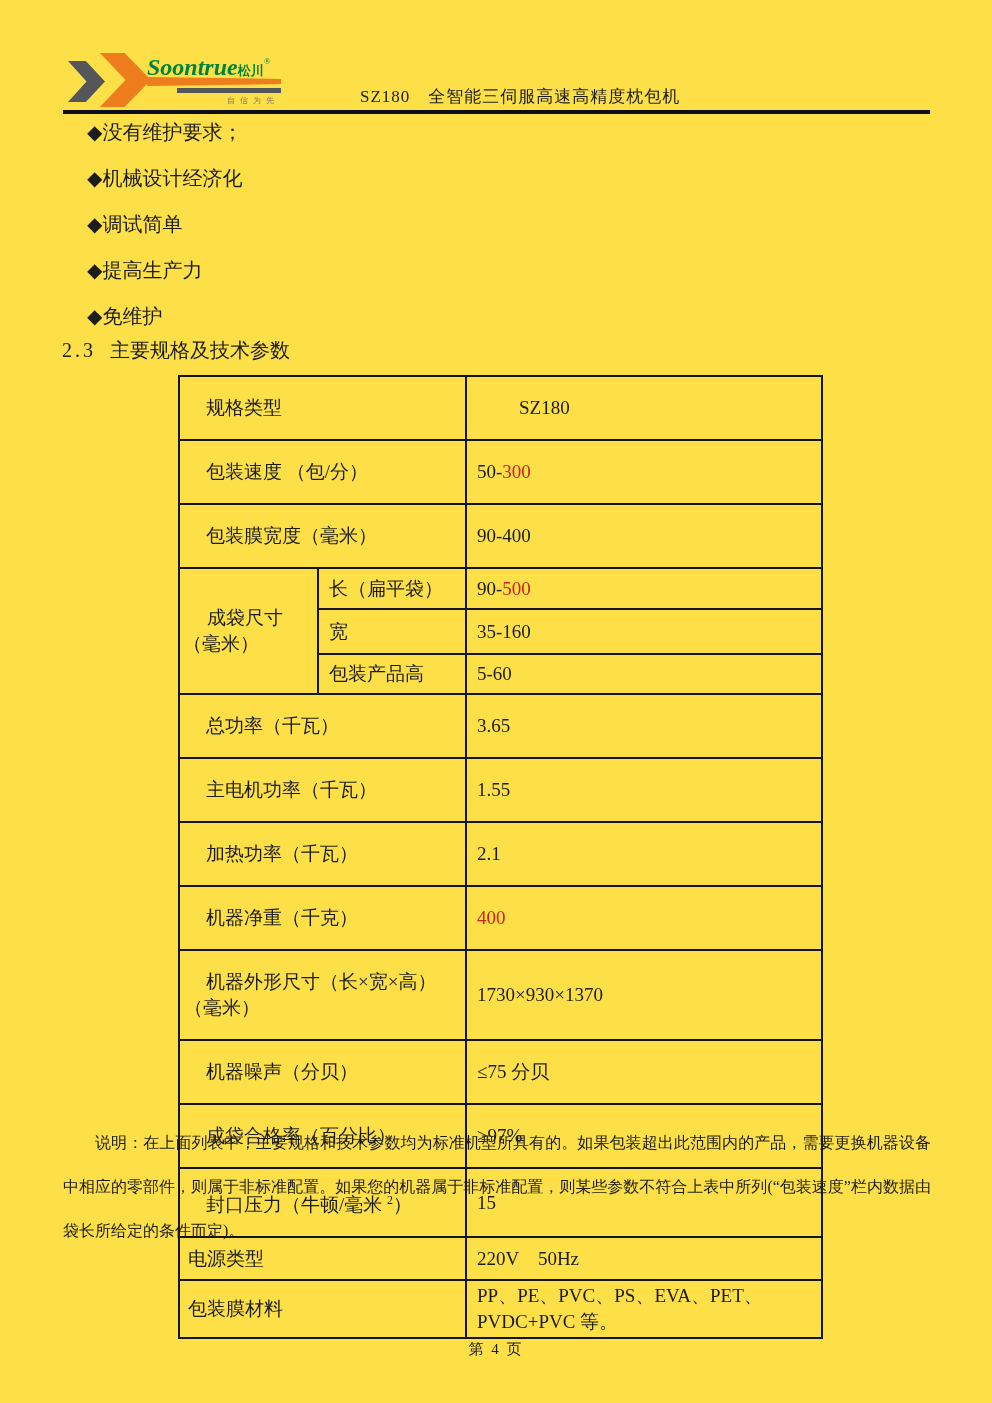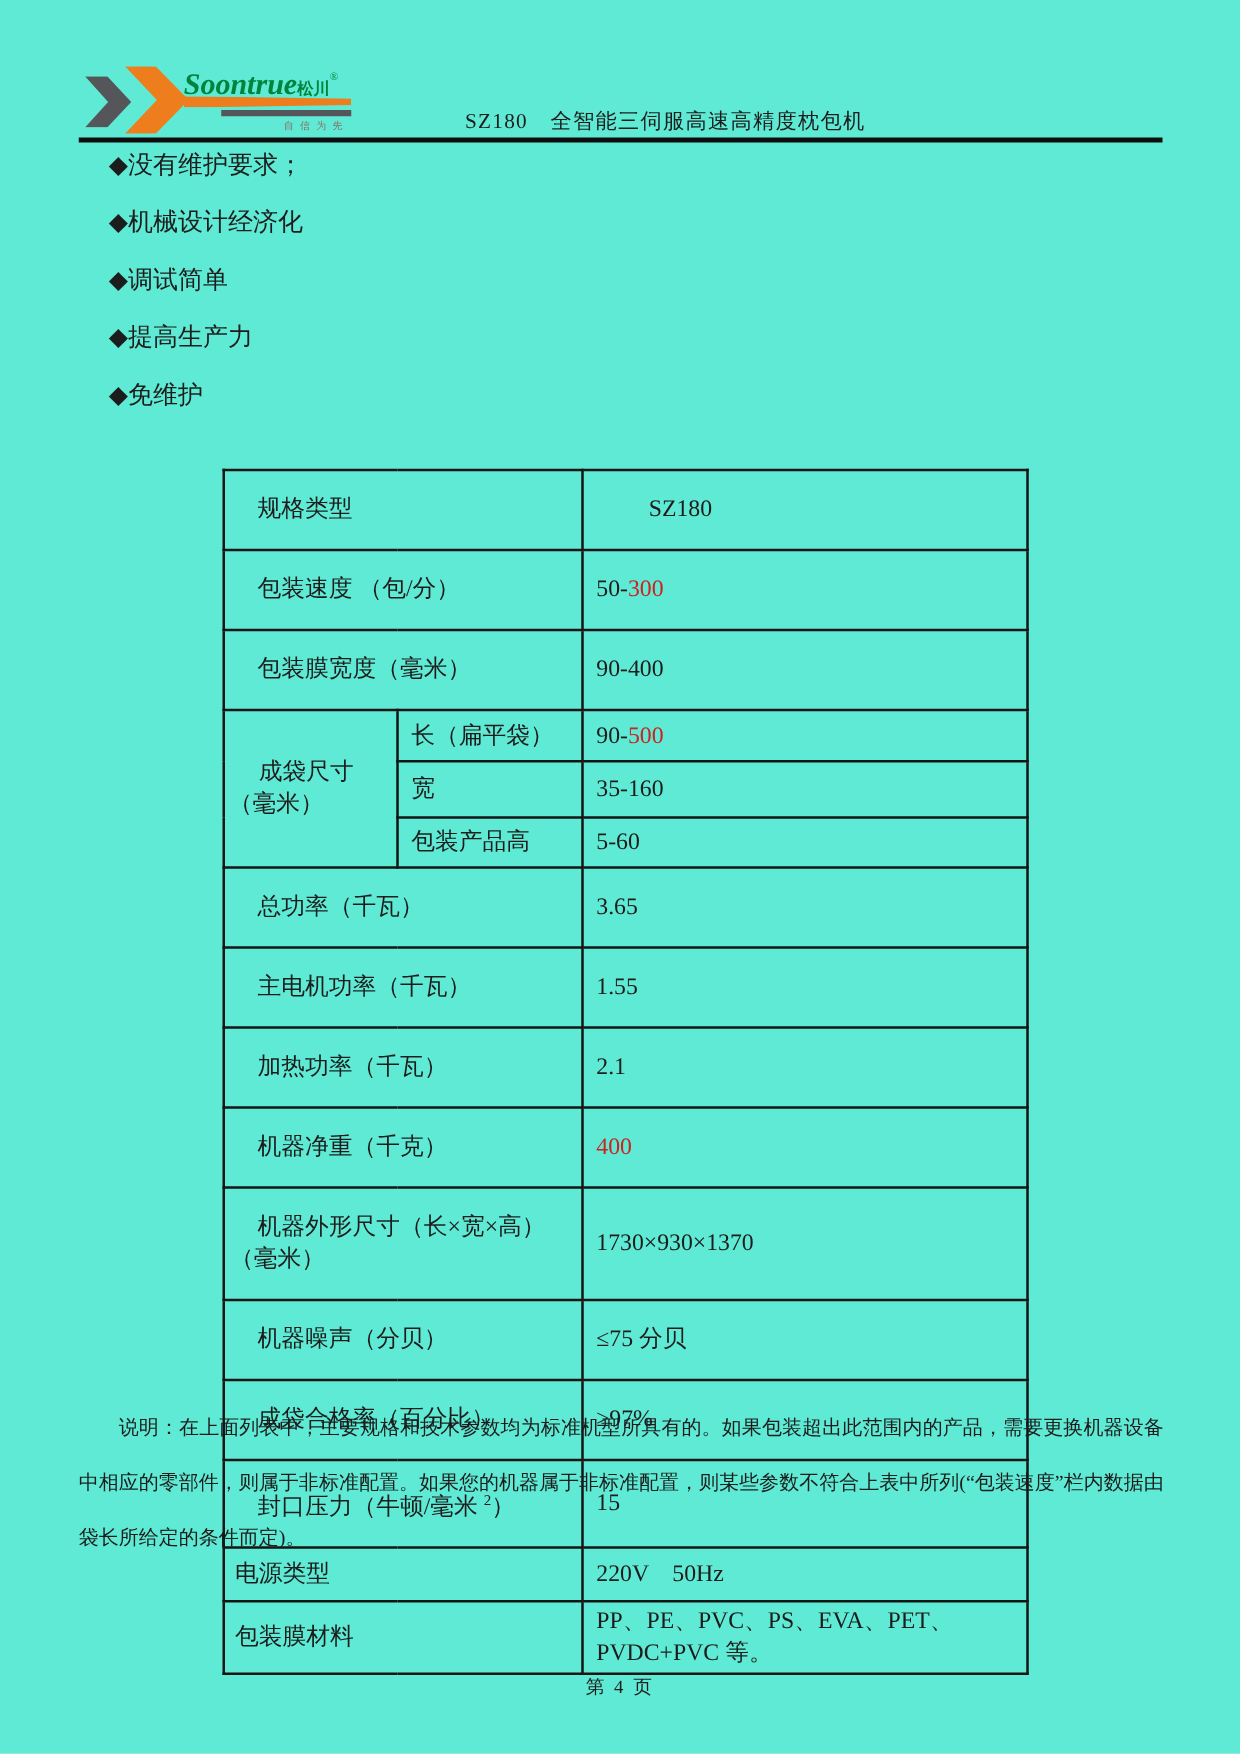--- a/index.html
+++ b/index.html
@@ -1,35 +1,35 @@
 <!DOCTYPE html>
 <html><head>
 <meta charset="utf-8">
 <style>
   html,body { margin:0; padding:0; background:#e8e8e8; }
   .page {
     position:relative; width:992px; height:1403px; margin:0 auto;
-    background:#5eead4; overflow:hidden;
+    background:#fde047; overflow:hidden;
     font-family:"Liberation Serif","DejaVu Serif",serif;
     color:#1c1c1c;
   }
   
   .logo { position:absolute; left:63px; top:46px; width:235px; height:64px; }
   .chev { position:absolute; clip-path:polygon(0 0,48% 0,100% 50%,48% 100%,0 100%,50% 50%); }
   .chev-gray   { left:5px;  top:15px; width:37px; height:41px; background:#55565a; }
   .chev-orange { left:37px; top:7px;  width:51px; height:54px; background:#ee7d1d; }
   .wordmark { position:absolute; left:84px; top:1px; white-space:nowrap; line-height:28px; }
   .brand    { color:#00843d; font-weight:bold; font-style:italic; font-size:24px; }
   .brand-cn { color:#00843d; font-weight:bold; font-size:13px; }
   .reg      { color:#00843d; font-size:9px; vertical-align:11px; }
   .band-orange { position:absolute; left:84px;  top:31px; width:134px; height:9px; background:#ee7d1d; clip-path:polygon(0 0,100% 22%,100% 78%,0 100%); }
   .band-gray   { position:absolute; left:114px; top:42px; width:104px; height:5px; background:#55565a; }
   .tagline  { position:absolute; left:164px; top:49px; font-size:8px; color:#8b6f63; letter-spacing:5px; white-space:nowrap;text-align:right; }
   
-  .htitle { position:absolute; left:372px; top:85px; font-size:17px; letter-spacing:1px; white-space:nowrap; }
+  .htitle { position:absolute; left:360px; top:85px; font-size:17px; letter-spacing:1px; white-space:nowrap; }
   .rule   { position:absolute; left:63px; top:110px; width:867px; height:4px; background:#0d0d0d; }
   
   .bullets { position:absolute; left:87px; top:119px; margin:0; padding:0; list-style:none; }
   .bullets li { font-size:20px; line-height:27px; margin-bottom:19px; white-space:nowrap; }
   .sect { position:absolute; left:62px; top:337px; font-size:20px; white-space:nowrap; }
   .sect .num { letter-spacing:3px; margin-right:14px; }
   
   .spec { position:absolute; left:178px; top:375px; width:643px;
           border-collapse:collapse; table-layout:fixed; }
   .spec td { border:2px solid #151515; font-size:19px; vertical-align:middle;
@@ -68,20 +68,23 @@
   <div class="rule"></div>
 
   <ul class="bullets">
     <li><span>◆</span><span>没有维护要求；</span></li>
     <li><span>◆</span><span>机械设计经济化</span></li>
     <li><span>◆</span><span>调试简单</span></li>
     <li><span>◆</span><span>提高生产力</span></li>
     <li><span>◆</span><span>免维护</span></li>
   </ul>
 
+  <div class="sect">
+    <span class="num">2.3</span><span>主要规格及技术参数</span>
+  </div>
 
   <table class="spec">
     <colgroup>
         <col style="width:139px">
         <col style="width:148px">
         <col style="width:356px">
       </colgroup>
     <tbody>
     <tr style="height:45px">
       <td class="lbl" colspan="2">规格类型</td>

